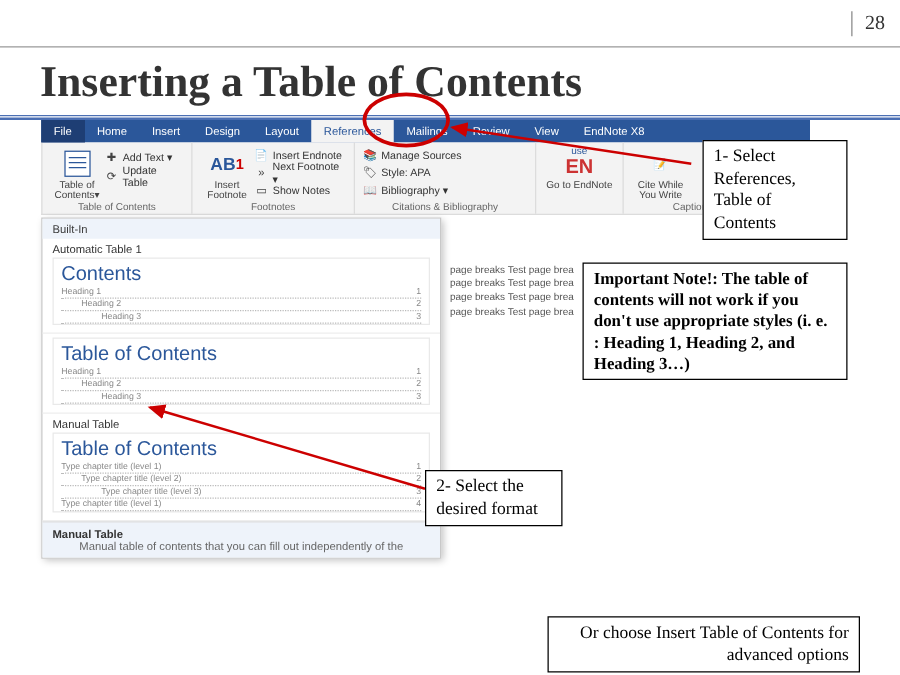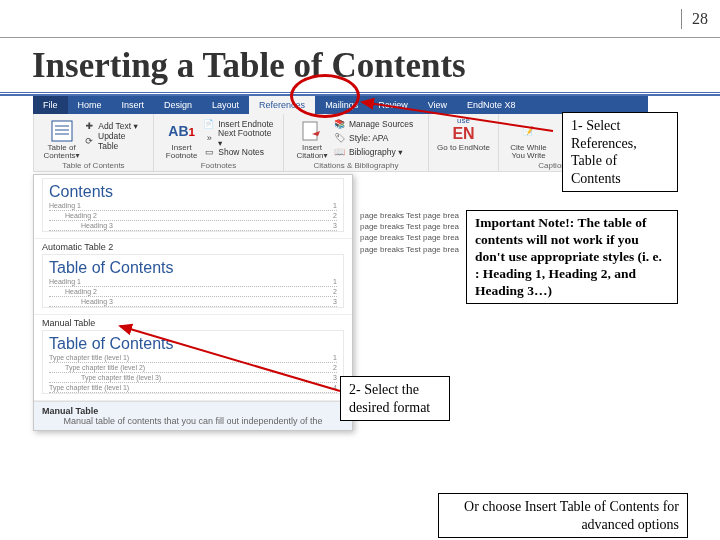--- a/index.html
+++ b/index.html
@@ -125,30 +125,20 @@
               <div class="row">
                   <span class="sico">▭</span>
                   <span class="rowlbl">Show Notes</span>
                 </div>
             </div>
           </div>
           <div class="glabel">Footnotes</div>
         </div>
         <div class="group" style="width:145px;">
           <div style="display:flex;">
-            <div class="bigbtn">
-              <span class="ico">
-                  <svg width="22" height="22">
-                    <rect x="2" y="2" width="14" height="18" fill="#fff" stroke="#888"></rect>
-                    <path d="M11 14 l8 -3 l-2 5 z" fill="#c33"></path>
-                  </svg>
-                </span>
-              <span class="lbl">Insert
-Citation▾</span>
-            </div>
             <div style="display:flex;flex-direction:column;gap:0;padding-top:1px;">
               <div class="row">
                   <span class="sico">📚</span>
                   <span class="rowlbl">Manage Sources</span>
                 </div>
               <div class="row">
                   <span class="sico">🏷</span>
                   <span class="rowlbl">Style: APA</span>
                 </div>
               <div class="row">
@@ -183,31 +173,32 @@
     </div>
 
     <div class="docbg" id="docbg">
         <div>page breaks Test page brea</div>
         <div>page breaks Test page brea</div>
         <div>page breaks Test page brea</div>
         <div>page breaks Test page brea</div>
       </div>
 
     <div class="gallery">
+      <div class="ghead">Built-In</div>
       <div id="gitems">
           <div class="gitem">
+            <div class="gtitle">Automatic Table 1</div>
             <div class="preview">
               <div class="pt">Contents</div>
               <div class="line">Heading 1<span style="float:right">1</span></div>
               <div class="line lvl2">Heading 2<span style="float:right">2</span></div>
               <div class="line lvl3">Heading 3<span style="float:right">3</span></div>
             </div>
           </div>
           <div class="gitem">
-            <div class="gtitle">Automatic Table 2</div>
             <div class="preview">
               <div class="pt">Table of Contents</div>
               <div class="line">Heading 1<span style="float:right">1</span></div>
               <div class="line lvl2">Heading 2<span style="float:right">2</span></div>
               <div class="line lvl3">Heading 3<span style="float:right">3</span></div>
             </div>
           </div>
           <div class="gitem">
             <div class="gtitle">Manual Table</div>
             <div class="preview">

